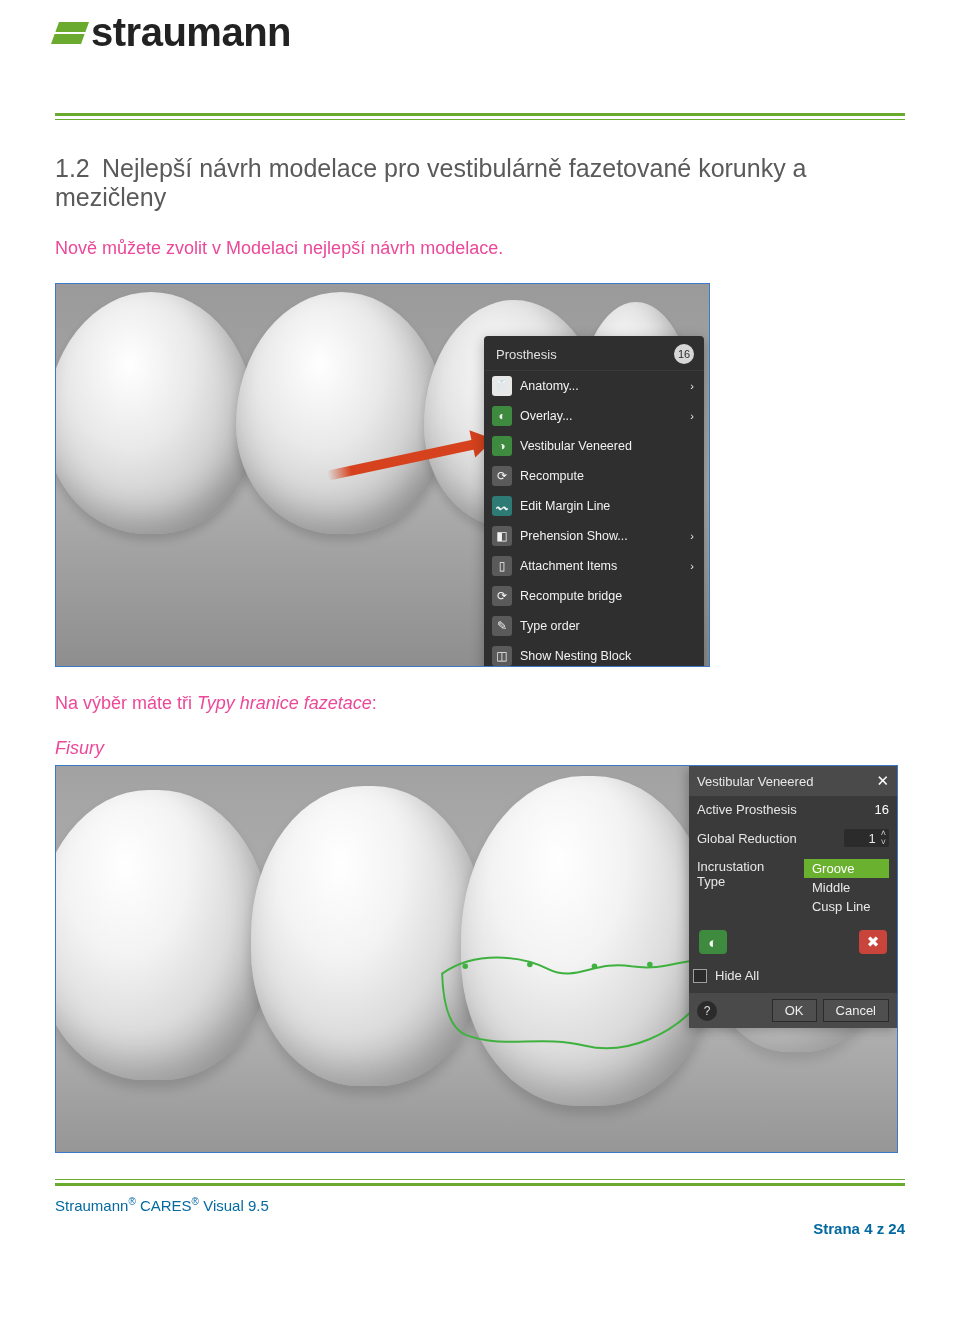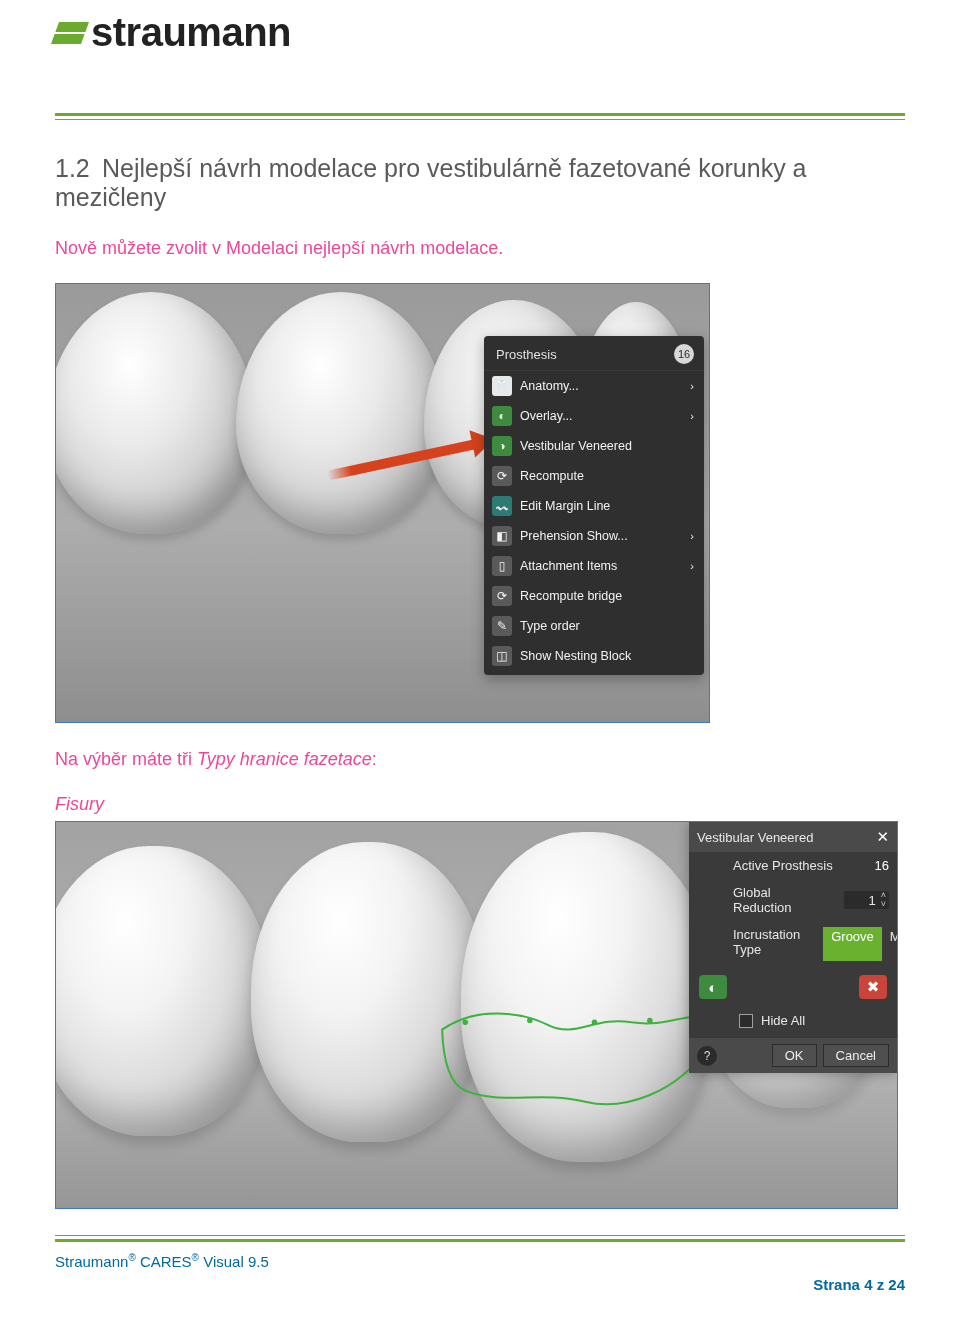--- a/index.html
+++ b/index.html
@@ -69,21 +69,21 @@
 
   
   .frame {
     border: 1px solid #3a7ac8;
     display: block;
     position: relative;
     margin-bottom: 26px;
   }
   .viewport-1 {
     width: 655px;
-    height: 440px;
+    height: 384px;
     background: linear-gradient(180deg, #9a9a9a 0%, #adadad 55%, #8e8e8e 100%);
     position: relative;
     overflow: hidden;
   }
 
   
   .tooth {
     position: absolute;
     border-radius: 50% 50% 48% 48% / 55% 55% 45% 45%;
     background: radial-gradient(ellipse at 40% 30%, #fff 0%, #e9e9e9 35%, #c9c9c9 65%, #9a9a9a 100%);
@@ -215,21 +215,20 @@
     font-size: 15px;
     cursor: pointer;
     color: #fff;
   }
   .panel-row {
     display: flex;
     justify-content: space-between;
     align-items: center;
     padding: 6px 8px;
     gap: 23px;
-    margin-left: 36px;
   }
   .panel-row .label { color: #e6e6e6; }
   .panel-row .value { color: #fff; }
   .stepper {
     display: flex;
     align-items: center;
     background: #2b2b2b;
     border-radius: 2px;
     padding-left: 20px;
   }
@@ -242,24 +241,23 @@
     display: flex;
     flex-direction: column;
     line-height: 9px;
     font-size: 9px;
     padding: 0 3px;
     color: #cfcfcf;
     cursor: pointer;
   }
   .option-list {
     display: flex;
-    flex-direction: row;
+    flex-direction: column;
     gap: 0;
     width: 100px;
-    text-align: right;
   }
   .opt {
     padding: 2px 8px;
     cursor: pointer;
   }
   .opt.selected {
     background: #6ab12f;
     color: #fff;
   }
   .panel-tool-row {
@@ -275,21 +273,20 @@
     background: #3e8a3e;
     color: #fff;
     cursor:pointer;
   }
   .tool-btn.red { background: #c9443b; }
   .hide-row {
     display: flex;
     align-items: center;
     gap: 8px;
     padding: 6px 8px 10px 4px;
-    margin-left: 46px;
   }
   .checkbox {
     width: 14px; height: 14px;
     border: 1px solid #9f9f9f;
     background: #2b2b2b;
   }
   .panel-footer {
     display: flex;
     align-items: center;
     justify-content: flex-end;

